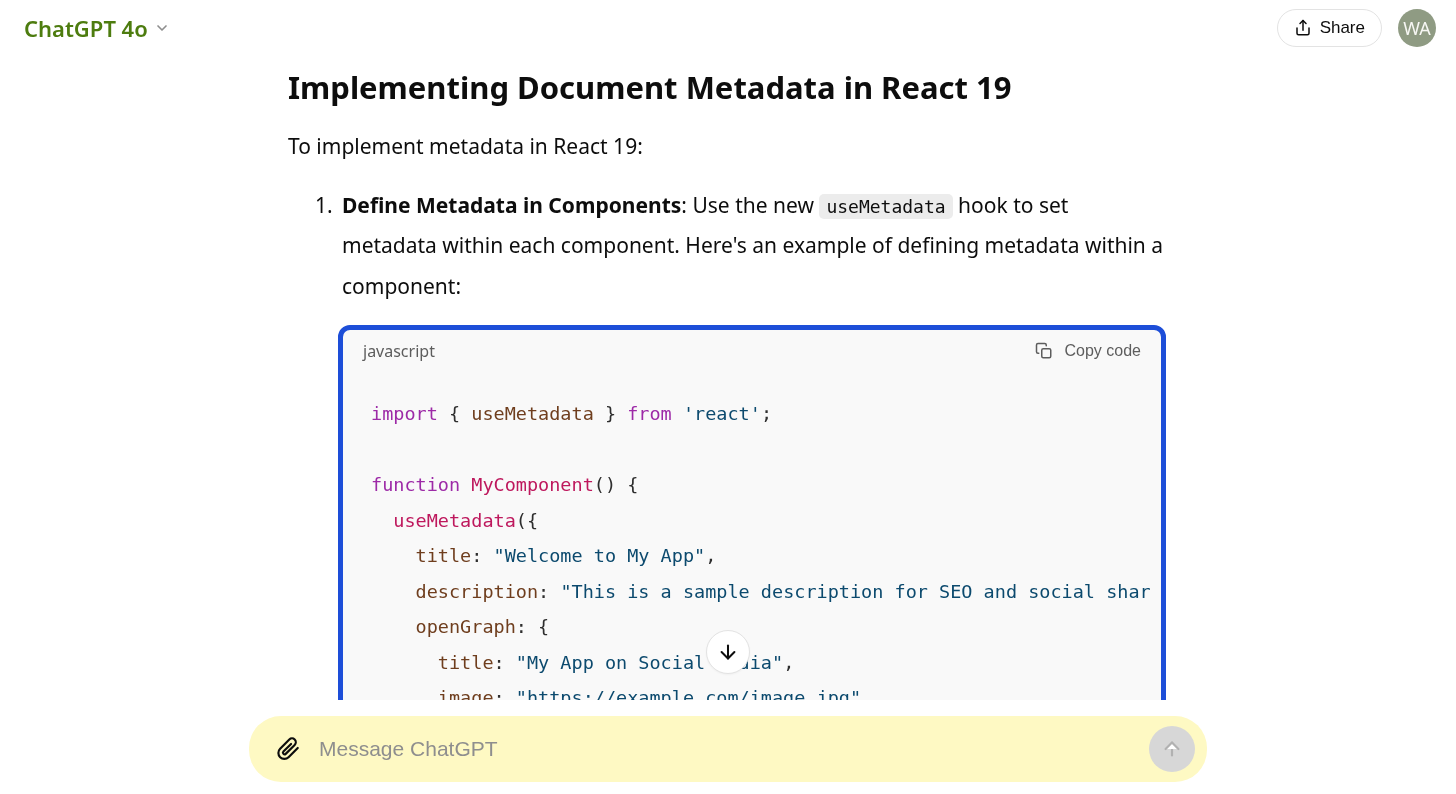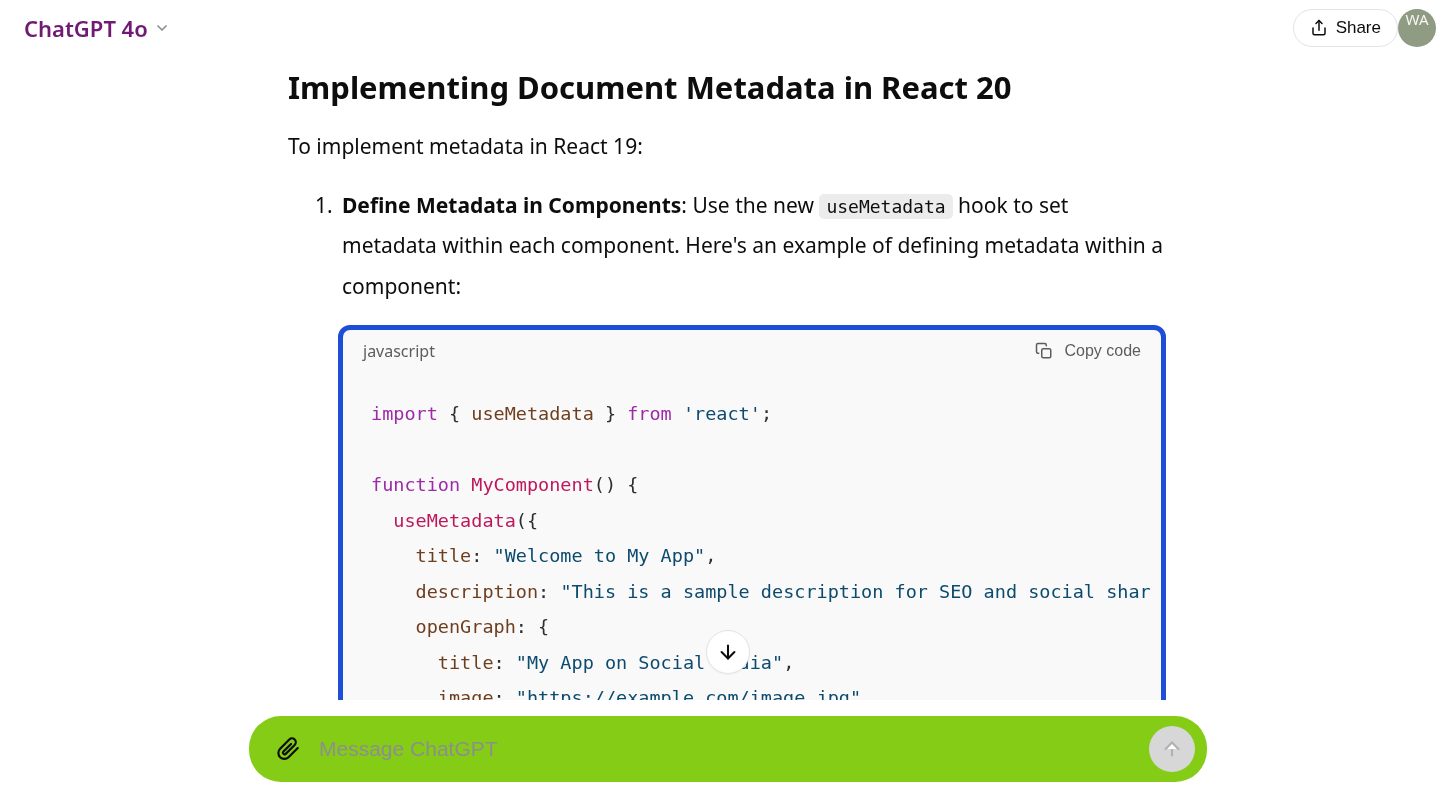--- a/index.html
+++ b/index.html
@@ -22,52 +22,52 @@
     align-items: center;
     justify-content: space-between;
     padding: 0 20px 0 14px;
   }
   .model-selector {
     display: flex;
     align-items: center;
     gap: 6px;
     font-size: 22px;
     font-weight: 600;
-    color: #701a75;
+    color: #4d7c0f;
     padding: 6px 10px;
     border-radius: 12px;
     cursor: pointer;
   }
   .model-selector .chev {
     width: 16px; height: 16px;
     stroke: #8e8e8e;
   }
   .header-right {
-    display: flex; align-items: center; gap: 0;
+    display: flex; align-items: center; gap: 16px;
   }
   .share-btn {
     display: flex; align-items: center; gap: 8px;
     border: 1px solid #e3e3e3;
     background: #fff;
     padding: 8px 16px;
     border-radius: 100px;
     font-size: 17px;
     font-weight: 500;
     color: #0d0d0d;
     cursor: pointer;
   }
   .share-btn svg { width: 18px; height: 18px; stroke: #0d0d0d; }
   .avatar {
     width: 38px; height: 38px;
     border-radius: 50%;
     background: #8f9b83;
     color: #f7f7f4;
-    font-size: 15px;
+    font-size: 18px;
     font-weight: 400;
-    display: flex; align-items: flex-start; justify-content: center;
+    display: flex; align-items: center; justify-content: center;
     cursor: pointer;
   }
 
   
   .main {
     position: absolute;
     top: 56px; bottom: 94px;
     left: 0; right: 0;
     overflow: hidden;
   }
@@ -156,21 +156,21 @@
 
   
   .composer-wrap {
     position: absolute;
     bottom: 12px;
     left: 50%; transform: translateX(-50%);
     width: 958px;
   }
   .composer {
     display: flex; align-items: center;
-    background: #84cc16;
+    background: #fef9c3;
     border-radius: 32px;
     padding: 10px 12px 10px 22px;
     height: 66px;
   }
   .attach-btn {
     width: 34px; height: 34px;
     display: flex; align-items: center; justify-content: center;
     cursor: pointer; background: none; border: none;
   }
   .attach-btn svg { width: 26px; height: 26px; stroke: #0d0d0d; }
@@ -213,21 +213,21 @@
     </button>
     <div class="avatar">
       <span>WA</span>
     </div>
   </div>
 </div>
 
 <div class="main">
   <div class="conversation">
     <div class="answer">
-      <h2>Implementing Document Metadata in React 20</h2>
+      <h2>Implementing Document Metadata in React 19</h2>
       <p class="lead">To implement metadata in React 19:</p>
       <ol>
         <li>
           <span class="strong">Define Metadata in Components</span><span>: Use the new </span><span class="inline-code">useMetadata</span><span> hook to set metadata within each component. Here's an example of defining metadata within a component:</span>
         </li>
       </ol>
 
       <div class="code-block">
         <div class="code-header">
           <span>javascript</span>

